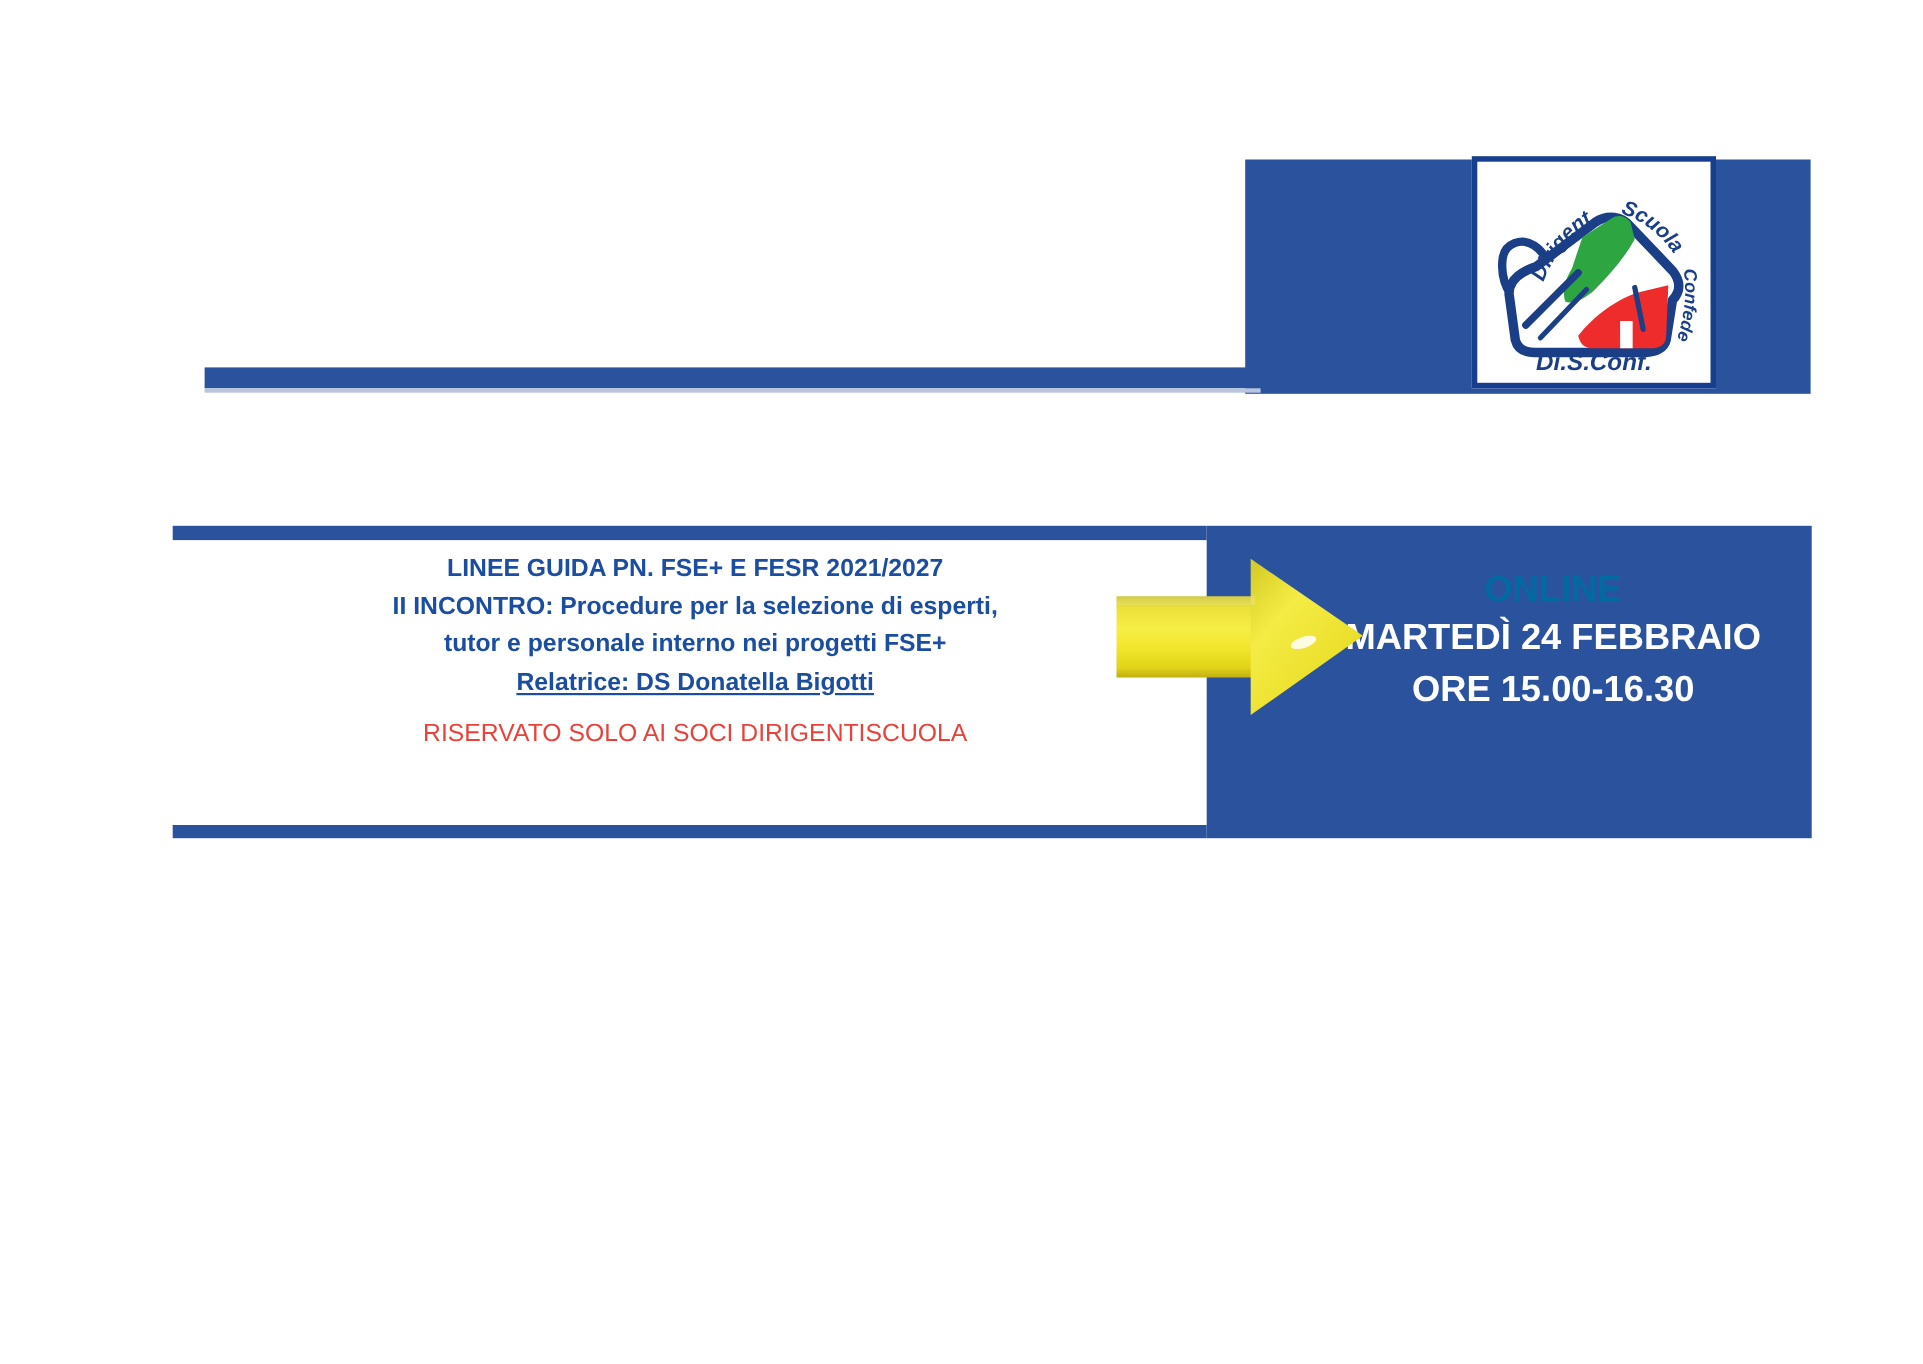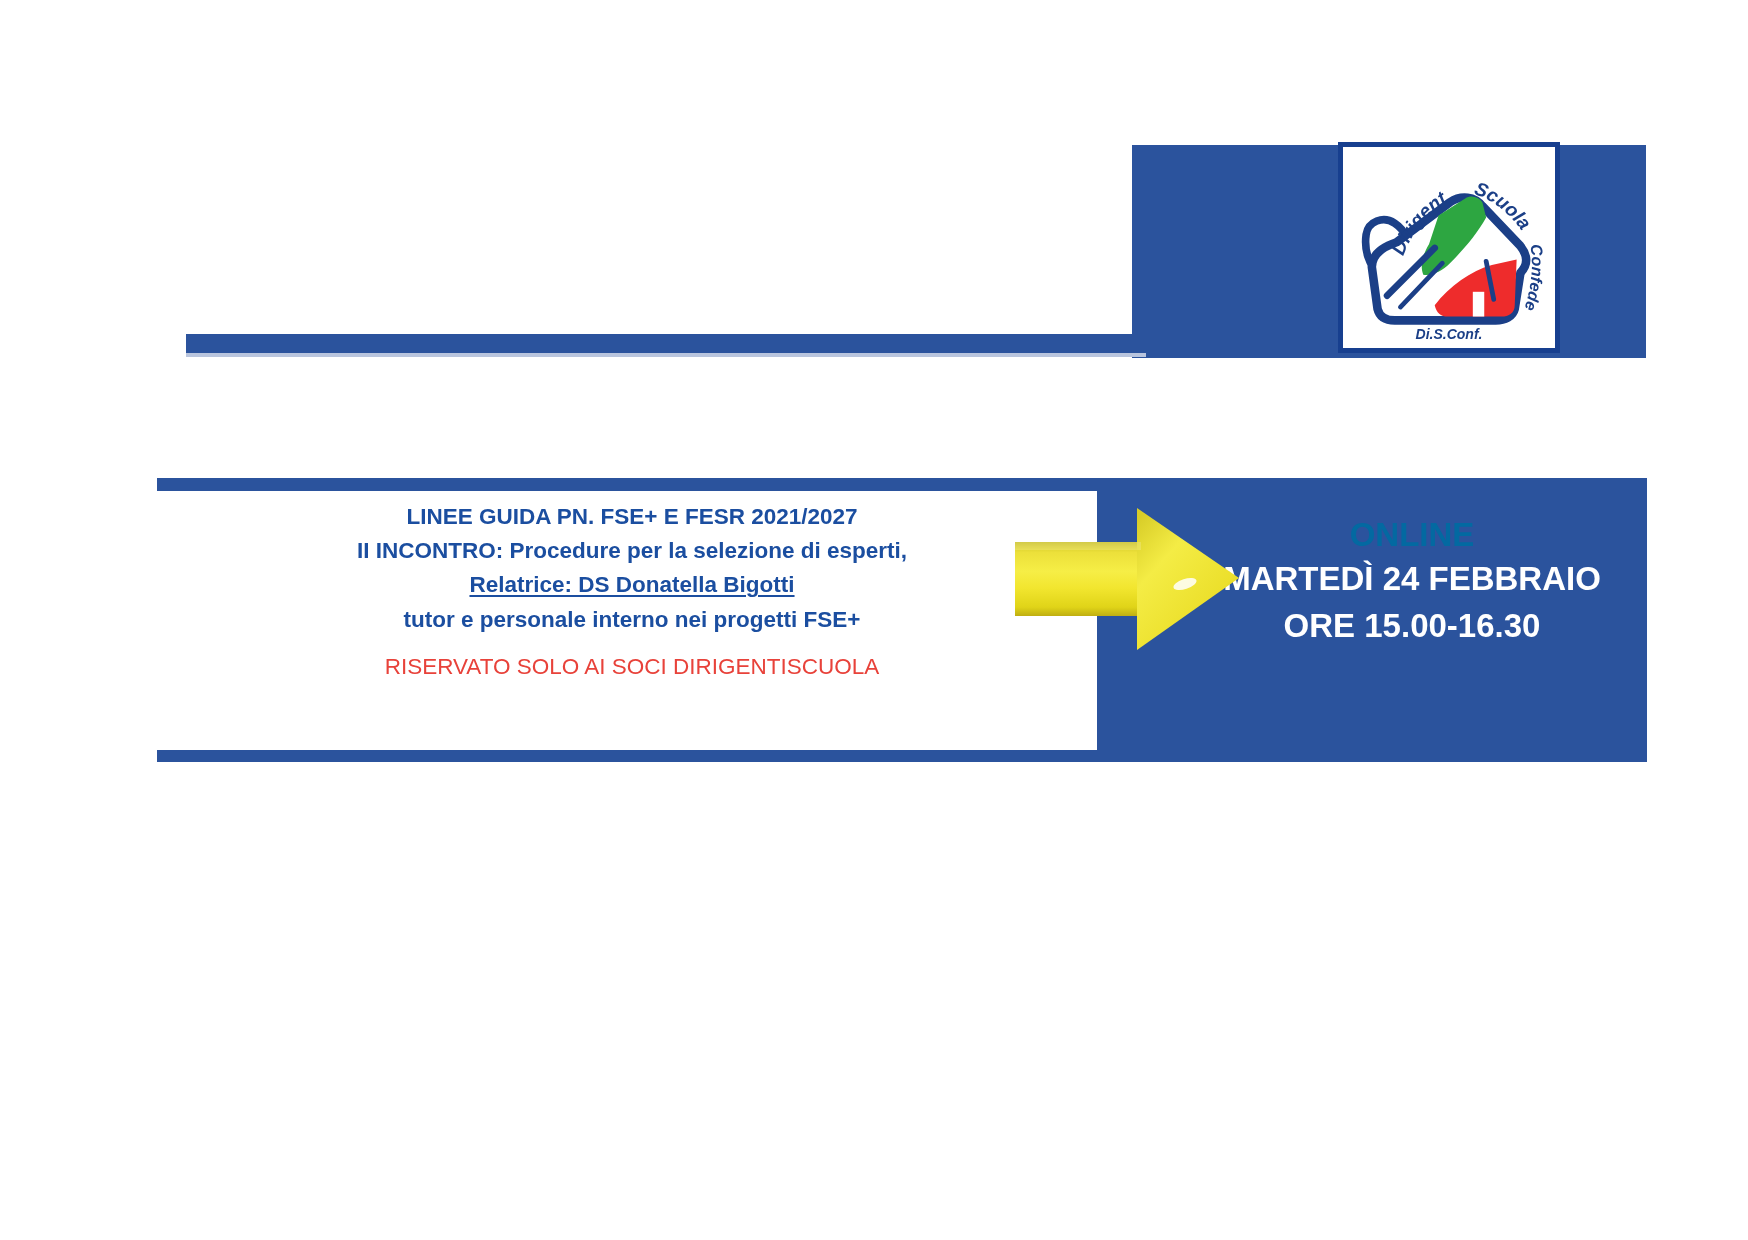--- a/index.html
+++ b/index.html
@@ -91,21 +91,21 @@
     width: 100%;
     height: 100%;
   }
   #logo-svg { display: block; width: 100%; height: 100%; }
   #logo-caption {
     position: absolute;
     left: 0;
     bottom: 6px;
     width: 100%;
     text-align: center;
-    font-size: 14px;
+    font-size: 22px;
     font-weight: bold;
     font-style: italic;
     color: #1b3f87;
     font-family: "Liberation Sans", sans-serif;
   }
 
   
   #lower-panel {
     position: absolute;
     left: 157px;
@@ -268,22 +268,22 @@
 
 <div id="lower-panel">
 
   <div id="panel-white-body"></div>
   <div id="panel-top-rule"></div>
   <div id="panel-bottom-rule"></div>
 
   <div id="panel-text">
     <div class="body-line">LINEE GUIDA PN. FSE+ E FESR 2021/2027</div>
     <div class="body-line">II INCONTRO: Procedure per la selezione di esperti,</div>
+    <div class="body-line">tutor e personale interno nei progetti FSE+</div>
     <div class="body-line underlined">Relatrice: DS Donatella Bigotti</div>
-    <div class="body-line">tutor e personale interno nei progetti FSE+</div>
     <div class="reserved-line">RISERVATO SOLO AI SOCI DIRIGENTISCUOLA</div>
   </div>
 
   <div id="panel-blue-right"></div>
 
   <div id="yellow-arrow">
     <svg viewBox="0 0 230 160" xmlns="http://www.w3.org/2000/svg">
       <defs>
         <linearGradient id="arrowGrad" x1="0" y1="0" x2="0" y2="1">
           <stop offset="0%" stop-color="#c9bf21"></stop>

